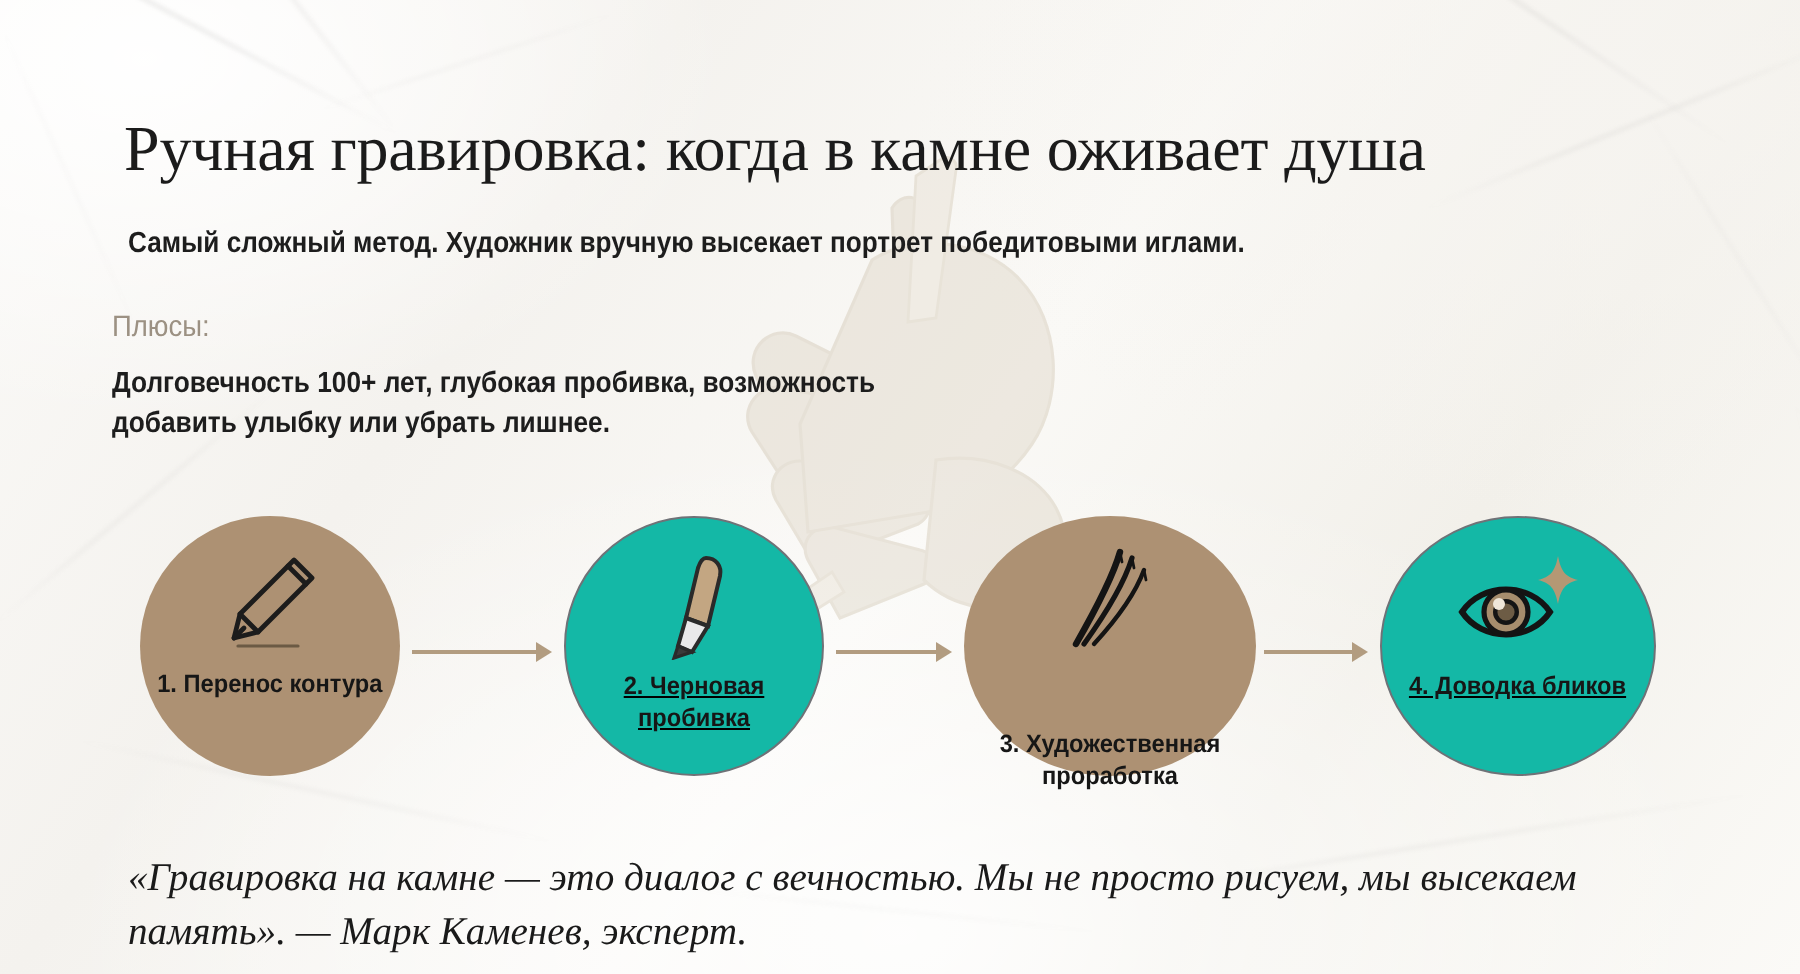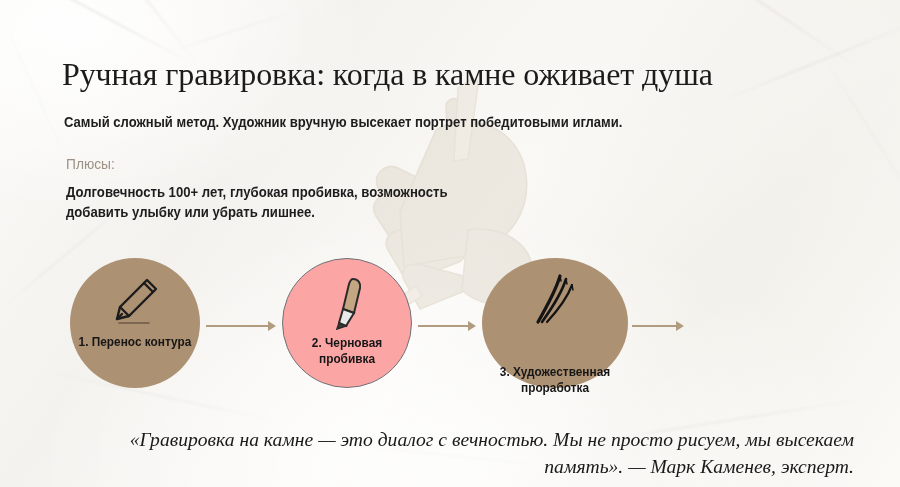--- a/index.html
+++ b/index.html
@@ -85,21 +85,21 @@
     top: 114px;
     font-size: 14.6px;
     font-weight: 700;
     color: #1d1d1d;
     transform: scaleX(0.895);
     transform-origin: left center;
     white-space: nowrap;
   }
 
   
-  .col-pros { position: absolute; left: 66px;  top: 156px; width: 385px; }
+  .col-pros { position: absolute; left: 56px;  top: 156px; width: 385px; }
   .col-cons { position: absolute; left: 468px; top: 156px; width: 380px; }
 
   .col-head {
     font-size: 14.8px;
     font-weight: 400;
     color: #9c9183;
     margin-bottom: 10px;
     transform: scaleX(0.93);
     transform-origin: left center;
   }
@@ -128,21 +128,21 @@
     top: 0;
     width: 130px;
     height: 130px;
     border-radius: 50%;
     display: flex;
     flex-direction: column;
     align-items: center;
     justify-content: flex-start;
   }
   .step.tan  { background: #ad9173; }
-  .step.gray { background: #fca5a5; border: 1.6px solid #6f7277; }
+  .step.gray { background: #14b8a6; border: 1.6px solid #6f7277; text-decoration: underline; }
 
   .step-1 { left: 70px;  }
   .step-2 { left: 282px; }
   .step-3 { left: 482px; width: 146px; height: 130px; border-radius: 50%; gap: 36px; }
   .step-4 { left: 690px; width: 138px; height: 130px; }
 
   .step-icon {
     height: 62px;
     display: flex;
     align-items: center;
@@ -190,21 +190,20 @@
   .quote {
     position: absolute;
     left: 64px;
     top: 426px;
     width: 790px;
     font-family: "Liberation Serif", serif;
     font-style: italic;
     font-size: 19.6px;
     line-height: 27px;
     color: #1a1a1a;
-    text-align: right;
   }
 </style>
 </head>
 <body>
 
 <div id="stage">
 
   <div class="marble-base"></div>
   <div class="vein v1"></div>
   <div class="vein v2"></div>
@@ -297,18 +296,30 @@
         </svg>
       </div>
       <div class="step-label">3. Художественная проработка</div>
     </div>
 
     <div class="arrow arrow-3">
       <div class="shaft"></div>
         <div class="head"></div>
     </div>
 
+    <div class="step gray step-4">
+      <div class="step-icon">
+        <svg width="64" height="52" viewBox="0 0 64 52">
+          <path d="M52 2 c1.5 8 4 10.5 10 12 -6 1.5 -8.5 4 -10 12 -1.5 -8 -4 -10.5 -10 -12 6 -1.5 8.5 -4 10 -12 z" fill="#b49874"></path>
+          <path d="M4 30 C14 15 38 15 48 30 C38 45 14 45 4 30 z" fill="none" stroke="#141414" stroke-width="3"></path>
+          <circle cx="26" cy="30" r="11" fill="#a68d6d" stroke="#141414" stroke-width="2.6"></circle>
+          <circle cx="26" cy="30" r="5.4" fill="#6d5c45" stroke="#141414" stroke-width="2.2"></circle>
+          <circle cx="22.5" cy="26" r="3" fill="#efe7d9"></circle>
+        </svg>
+      </div>
+      <div class="step-label">4. Доводка бликов</div>
+    </div>
 
   </div>
 
   <p class="quote">«Гравировка на камне — это диалог с вечностью. Мы не просто рисуем, мы высекаем память». — Марк Каменев, эксперт.</p>
 
 </div>
 
 </body></html>

